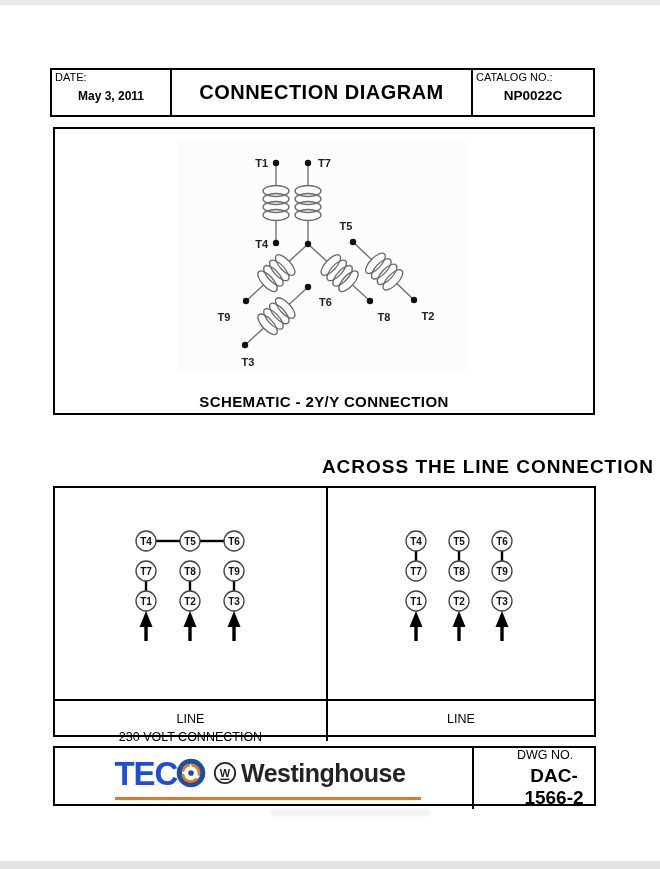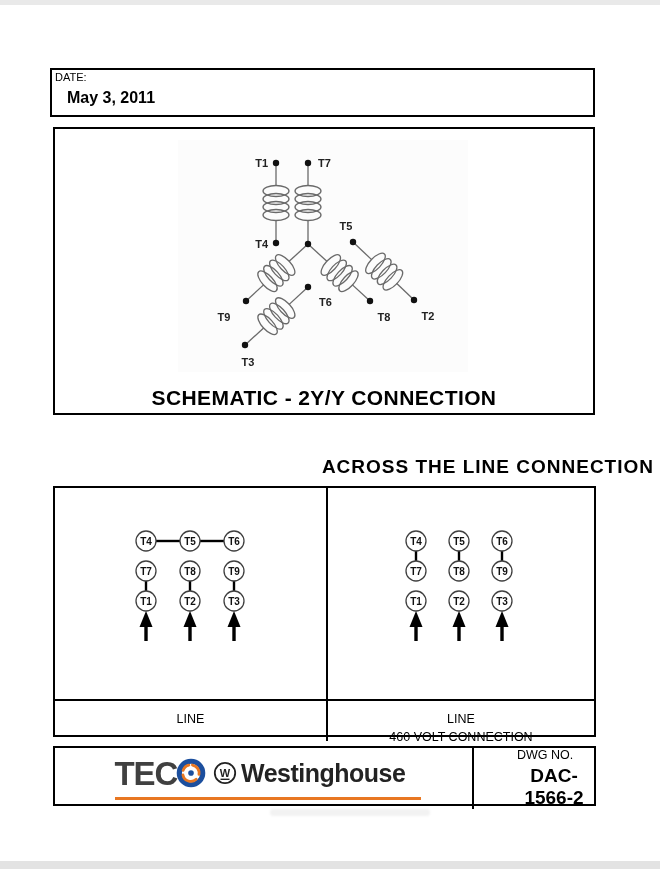--- a/index.html
+++ b/index.html
@@ -10,28 +10,28 @@
   }
   .abs{position:absolute;}
   .edge-strip{left:0;width:660px;background:#e9e9e9;}
   .bordered{border:2px solid #000;box-sizing:border-box;background:#fff;}
 
   
   .header-box{left:50px;top:68px;width:545px;height:49px;display:grid;grid-template-columns:118px 1fr 122px;}
   .hcell{position:relative;}
   .hcell + .hcell{border-left:2px solid #000;}
   .small-label{font-size:11px;line-height:13px;padding:1px 0 0 3px;}
-  .date-value{text-align:center;font-weight:bold;font-size:16px;margin-top:5px;}
+  .date-value{text-align:center;font-weight:bold;font-size:12px;margin-top:5px;}
   .page-title{display:flex;align-items:center;justify-content:center;font-weight:bold;font-size:20px;letter-spacing:.5px;height:100%;}
   .catalog-value{text-align:center;font-weight:bold;font-size:13.5px;margin-top:4px;}
 
   
   .schematic-box{left:53px;top:127px;width:542px;height:288px;}
   .schematic-img{left:123px;top:11px;width:290px;height:232px;background:#fcfcfc;}
-  .schematic-caption{left:0;bottom:3px;width:100%;text-align:center;font-weight:bold;font-size:21px;letter-spacing:.4px;}
+  .schematic-caption{left:0;bottom:3px;width:100%;text-align:center;font-weight:bold;font-size:15px;letter-spacing:.4px;}
   svg text{font-family:"Liberation Sans", sans-serif;}
   .sch-label{font-size:11px;font-weight:600;fill:#222;}
 
   
   .across-heading{left:4px;top:456px;width:650px;text-align:right;font-weight:bold;font-size:19px;letter-spacing:1px;}
 
   
   .connection-box{left:53px;top:486px;width:543px;height:251px;display:grid;grid-template-columns:273px 1fr;grid-template-rows:1fr 42px;}
   .conn-cell{position:relative;}
   .conn-left{border-right:2px solid #000;}
@@ -39,35 +39,42 @@
   .term-circle{fill:#fff;stroke:#3f3f3f;stroke-width:1.3;}
   .term-text{font-size:10px;font-weight:bold;fill:#111;}
   .link{stroke:#000;stroke-width:2.4;}
 
   
   .footer-box{left:53px;top:746px;width:543px;height:60px;display:grid;grid-template-columns:1fr 122px;}
   .fcell{position:relative;}
   .dwg-cell{border-left:2px solid #000;padding-left:40px;}
   .dwg-value{text-align:center;font-weight:bold;font-size:19px;margin-top:3px;}
   .logo-row{display:flex;align-items:center;justify-content:center;height:46px;margin-top:2px;}
-  .teco-word{font-size:33px;font-weight:bold;color:#404040;letter-spacing:-1px;line-height:1;}
+  .teco-word{font-size:33px;font-weight:bold;color:#1d4ed8;letter-spacing:-1px;line-height:1;}
   .wh-word{font-size:26px;font-weight:bold;color:#232323;letter-spacing:-.5px;line-height:1;margin-left:4px;transform:scaleX(.96);transform-origin:left center;}
   .brand-underline{left:60px;top:49px;width:306px;height:2.5px;}
   .faint-artifact{left:270px;top:809px;width:160px;height:7px;background:rgba(0,0,0,.05);border-radius:3px;filter:blur(1px);}
 </style>
 </head>
 <body>
 
 <div class="abs edge-strip" style="top:0;height:5px;"></div>
 <div class="abs edge-strip" style="top:861px;height:8px;background:#e3e3e3;"></div>
 
 <div class="abs bordered header-box">
   <div class="hcell">
     <div class="small-label">DATE:</div>
     <div class="date-value">May 3, 2011</div>
+  </div>
+  <div class="hcell">
+    <div class="page-title">CONNECTION DIAGRAM</div>
+  </div>
+  <div class="hcell">
+    <div class="small-label">CATALOG NO.:</div>
+    <div class="catalog-value">NP0022C</div>
   </div>
 </div>
 
 <div class="abs bordered schematic-box">
   <div class="abs schematic-img">
     <svg width="290" height="232" viewBox="0 0 290 232">
       <defs>
         <g id="coilV" fill="none" stroke="#6a6a6a" stroke-width="1.3">
           <line x1="0" y1="0" x2="23" y2="0"></line>
           <ellipse cx="28" cy="0" rx="5.5" ry="13"></ellipse>
@@ -207,24 +214,24 @@
         <polygon points="131,123 124.5,139 137.5,139"></polygon>
           <rect x="129.3" y="137" width="3.4" height="16"></rect>
         <polygon points="174,123 167.5,139 180.5,139"></polygon>
           <rect x="172.3" y="137" width="3.4" height="16"></rect>
       </g>
     </svg>
   </div>
 
   <div class="conn-caption conn-left">
     <div>LINE</div>
+    <div>230 VOLT CONNECTION</div>
   </div>
   <div class="conn-caption">
     <div>LINE</div>
-    <div>460 VOLT CONNECTION</div>
   </div>
 </div>
 
 <div class="abs bordered footer-box">
   <div class="fcell">
     <div class="logo-row">
       <span class="teco-word">TEC</span>
       <svg width="30" height="30" viewBox="-16 -16 32 32" style="margin-left:-1px;">
         <circle cx="0" cy="0" r="12.5" fill="none" stroke="#1c4f9e" stroke-width="5.5"></circle>
         <g fill="none" stroke="#e87722" stroke-width="3" stroke-linecap="round">

